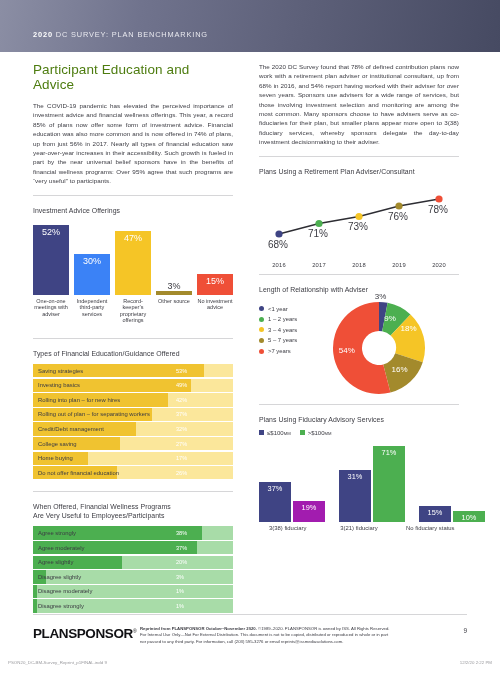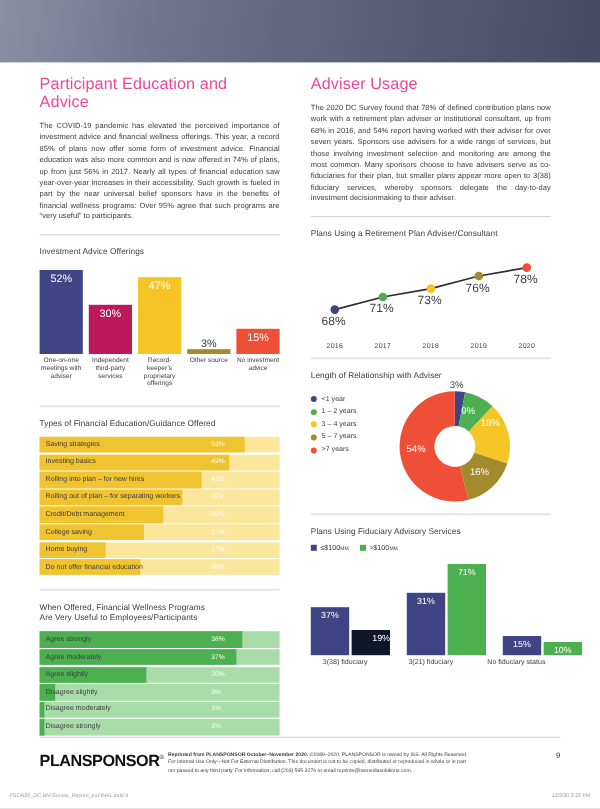--- a/index.html
+++ b/index.html
@@ -17,21 +17,21 @@
     color:#e9e9ef;font-weight:400;white-space:nowrap;
   }
   .header-title b{font-weight:700;color:#ffffff;}
 
   
   .col{position:absolute;top:62px;width:200px;}
   .col-left{left:33px;}
   .col-right{left:259px;}
 
   .sect-title{
-    font-size:13.5px;color:#ec4899;font-weight:400;margin:0 0 9px 0;letter-spacing:.1px;
+    font-size:13.5px;color:#4d7c0f;font-weight:400;margin:0 0 9px 0;letter-spacing:.1px;
   }
   .body-copy{
     font-size:6.25px;line-height:9.4px;color:#3b3b42;text-align:justify;margin:0;
     letter-spacing:.04px;
   }
   .rule{height:1px;background:#d6d6d8;margin:9px 0 7px 0;}
 
   .chart-title{
     font-size:6.9px;color:#3b3b42;margin:0 0 6px 0;letter-spacing:.05px;line-height:9px;
   }
@@ -100,36 +100,40 @@
   .pageno{position:absolute;right:33px;top:627px;font-size:6.5px;color:#3b3b42;}
   .meta-left{position:absolute;left:8px;top:660px;font-size:4.4px;color:#9a9a9e;}
   .meta-right{position:absolute;right:8px;top:660px;font-size:4.4px;color:#9a9a9e;}
 </style>
 </head>
 <body>
 
 <div class="page">
 
   <div class="header-band"></div>
+  <div class="header-title">
+    <b>2020</b>
+    <span>DC SURVEY: PLAN BENCHMARKING</span>
+  </div>
 
   <div class="col col-left">
     <h2 class="sect-title">Participant Education and Advice</h2>
     <p class="body-copy">The COVID-19 pandemic has elevated the perceived importance of investment advice and financial wellness offerings. This year, a record 85% of plans now offer some form of investment advice. Financial education was also more common and is now offered in 74% of plans, up from just 56% in 2017. Nearly all types of financial education saw year-over-year increases in their accessibility. Such growth is fueled in part by the near universal belief sponsors have in the benefits of financial wellness programs: Over 95% agree that such programs are “very useful” to participants.</p>
     <div class="rule"></div>
 
     <div class="chart-block">
       <div class="chart-title">Investment Advice Offerings</div>
       <div class="vbars" id="vbars">
           <div class="vbar-col">
             <div class="vbar" style="height: 69.9636px; background: rgb(63, 68, 132);">
               <span class="vbar-val">52%</span>
             </div>
           </div>
           <div class="vbar-col">
-            <div class="vbar" style="height: 40.3636px; background: #be185d;">
+            <div class="vbar" style="height: 40.3636px; background: #3b82f6;">
               <span class="vbar-val">30%</span>
             </div>
           </div>
           <div class="vbar-col">
             <div class="vbar" style="height: 63.2364px; background: rgb(245, 197, 38);">
               <span class="vbar-val">47%</span>
             </div>
           </div>
           <div class="vbar-col">
             <div class="vbar" style="height: 4.03636px; background: rgb(163, 138, 44);">
@@ -247,21 +251,20 @@
             <div class="hfill" style="width: 100%; background: rgb(168, 220, 168);"></div>
             <div class="hfill" style="width: 2.22222%; background: rgb(76, 175, 80);"></div>
             <div class="hlabel">Disagree strongly</div>
             <div class="hval" style="left: 143px;">1%</div>
           </div>
         </div>
     </div>
   </div>
 
   <div class="col col-right">
-    <h2 class="sect-title">Adviser Usage</h2>
     <p class="body-copy">The 2020 DC Survey found that 78% of defined contribution plans now work with a retirement plan adviser or institutional consultant, up from 68% in 2016, and 54% report having worked with their adviser for over seven years. Sponsors use advisers for a wide range of services, but those involving investment selection and monitoring are among the most common. Many sponsors choose to have advisers serve as co-fiduciaries for their plan, but smaller plans appear more open to 3(38) fiduciary services, whereby sponsors delegate the day-to-day investment decisionmaking to their adviser.</p>
     <div class="rule"></div>
 
     <div class="chart-block">
       <div class="chart-title">Plans Using a Retirement Plan Adviser/Consultant</div>
       <div class="linechart" id="linechart">
           <svg width="200" height="86">
     <path d="M20,52 L60,41.5 L100,34.5 L140,24 L180,17" fill="none" stroke="#2d2d33" stroke-width="1.4"></path>
             <circle cx="20" cy="52" r="3.6" fill="#3f4484"></circle>
             <circle cx="60" cy="41.5" r="3.6" fill="#4caf50"></circle>
@@ -338,21 +341,21 @@
           <div class="gl-item">
             <span class="gl-sq" style="background: rgb(76, 175, 80);"></span>
             <span class="gl-txt">&gt;$100<sub>MM</sub></span>
           </div>
         </div>
       <div class="gbars" id="gbars">
           <div class="ggroup">
             <div class="gbar" style="height: 39.4667px; background: rgb(63, 68, 132);">
               <span class="gbar-val">37%</span>
             </div>
-            <div class="gbar" style="height: 20.2667px; background: #0f172a; justify-content: flex-end;">
+            <div class="gbar" style="height: 20.2667px; background: #a21caf;">
               <span class="gbar-val">19%</span>
             </div>
           </div>
           <div class="ggroup">
             <div class="gbar" style="height: 51.2px; background: rgb(63, 68, 132);">
               <span class="gbar-val">31%</span>
             </div>
             <div class="gbar" style="height: 75.7333px; background: rgb(76, 175, 80);">
               <span class="gbar-val">71%</span>
             </div>

